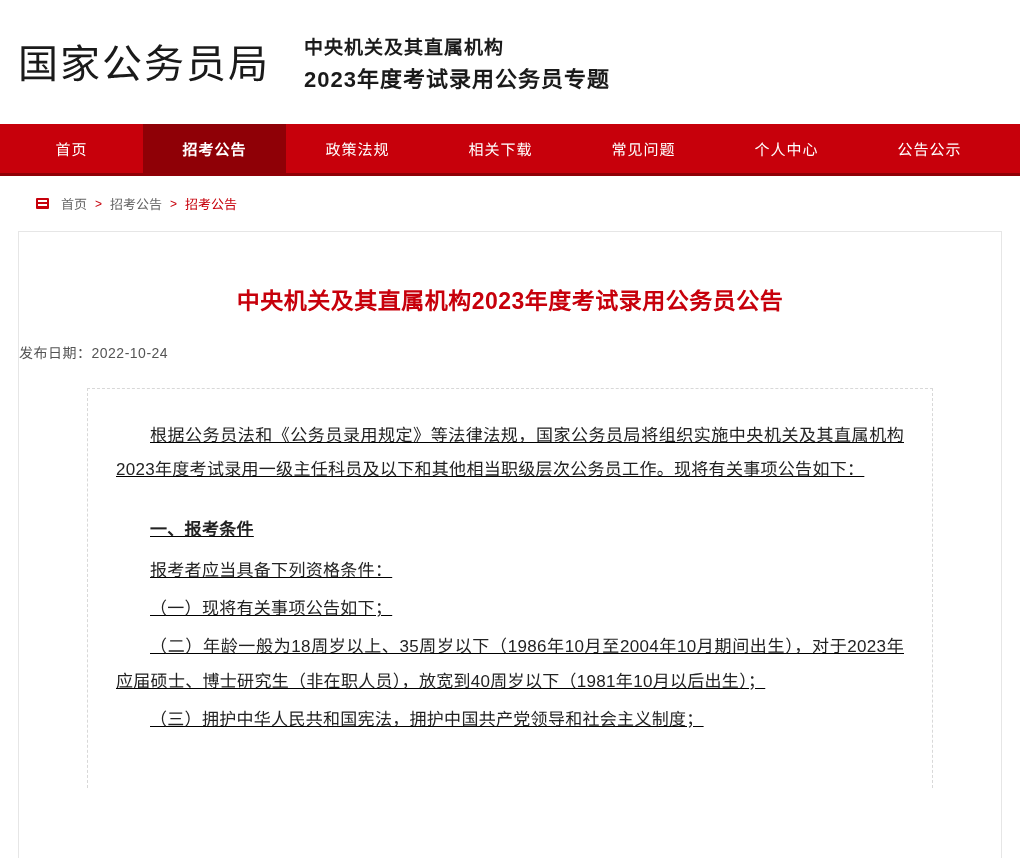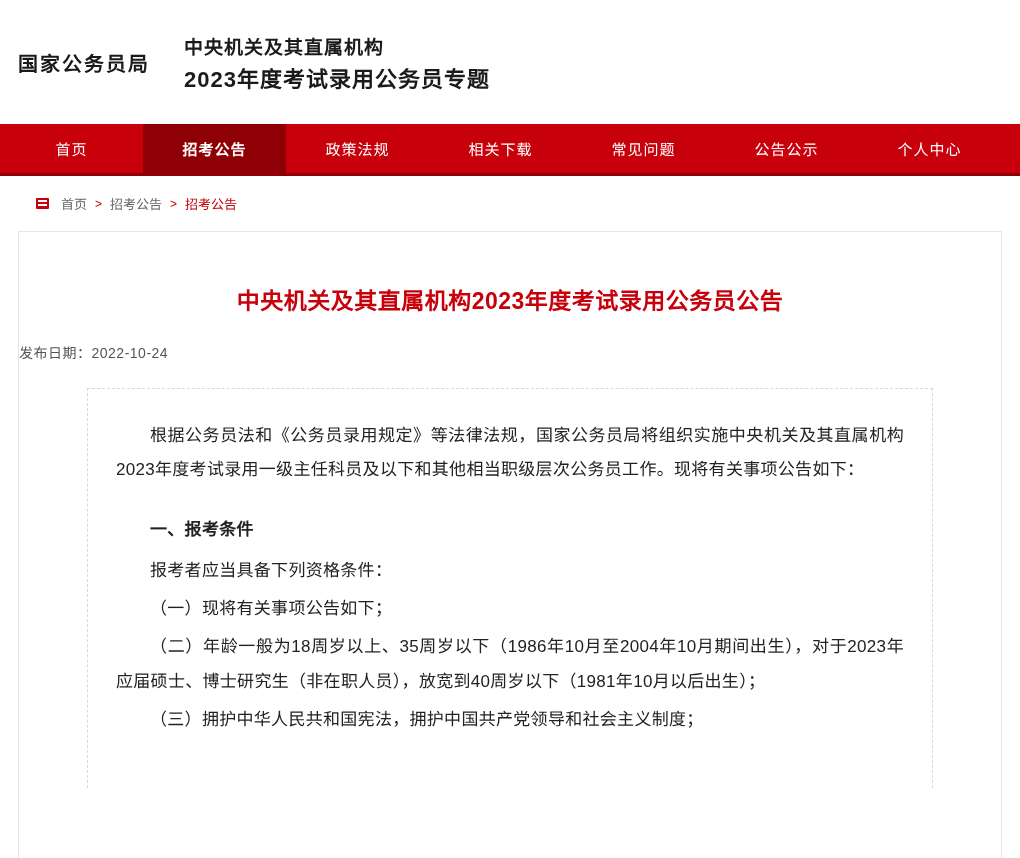--- a/index.html
+++ b/index.html
@@ -19,22 +19,22 @@
   
   .site-header {
     height: 124px;
     background: #ffffff;
     display: flex;
     align-items: center;
     padding-left: 18px;
     position: relative;
   }
   .brand-title {
-    font-size: 20px;
-    font-weight: bold;
+    font-size: 40px;
+    font-weight: normal;
     color: #1a1a1a;
     letter-spacing: 2px;
     white-space: nowrap;
     line-height: 1;
     padding-top: 4px;
   }
   .brand-sub {
     margin-left: 34px;
     display: flex;
     flex-direction: column;
@@ -143,20 +143,21 @@
     font-size: 14px;
     margin-top: 24px;
     letter-spacing: 0.5px;
   }
   .doc-body {
     margin: 26px 68px 0 68px;
     border: 1px dashed #d8d8d8;
     border-bottom: none;
     padding: 30px 28px 0 28px;
     min-height: 400px;
+    text-decoration: underline;
   }
   .para {
     font-size: 17px;
     line-height: 2.05;
     color: #222222;
     text-align: justify;
     text-indent: 2em;
     margin: 0 0 3px 0;
     letter-spacing: 0.3px;
   }
@@ -176,22 +177,22 @@
     <div class="brand-sub-line2">2023年度考试录用公务员专题</div>
   </div>
 </header>
 
 <nav class="main-nav">
   <div class="nav-item">首页</div>
   <div class="nav-item active">招考公告</div>
   <div class="nav-item">政策法规</div>
   <div class="nav-item">相关下载</div>
   <div class="nav-item">常见问题</div>
+  <div class="nav-item">个人中心</div>
   <div class="nav-item">公告公示</div>
-  <div class="nav-item">个人中心</div>
 </nav>
 
 <div class="breadcrumb-wrap">
   <div class="breadcrumb">
     <span class="bc-home-icon"></span>
     <span class="bc-link">首页</span>
     <span class="bc-sep">&gt;</span>
     <span class="bc-link">招考公告</span>
     <span class="bc-sep">&gt;</span>
     <span class="bc-current">招考公告</span>

